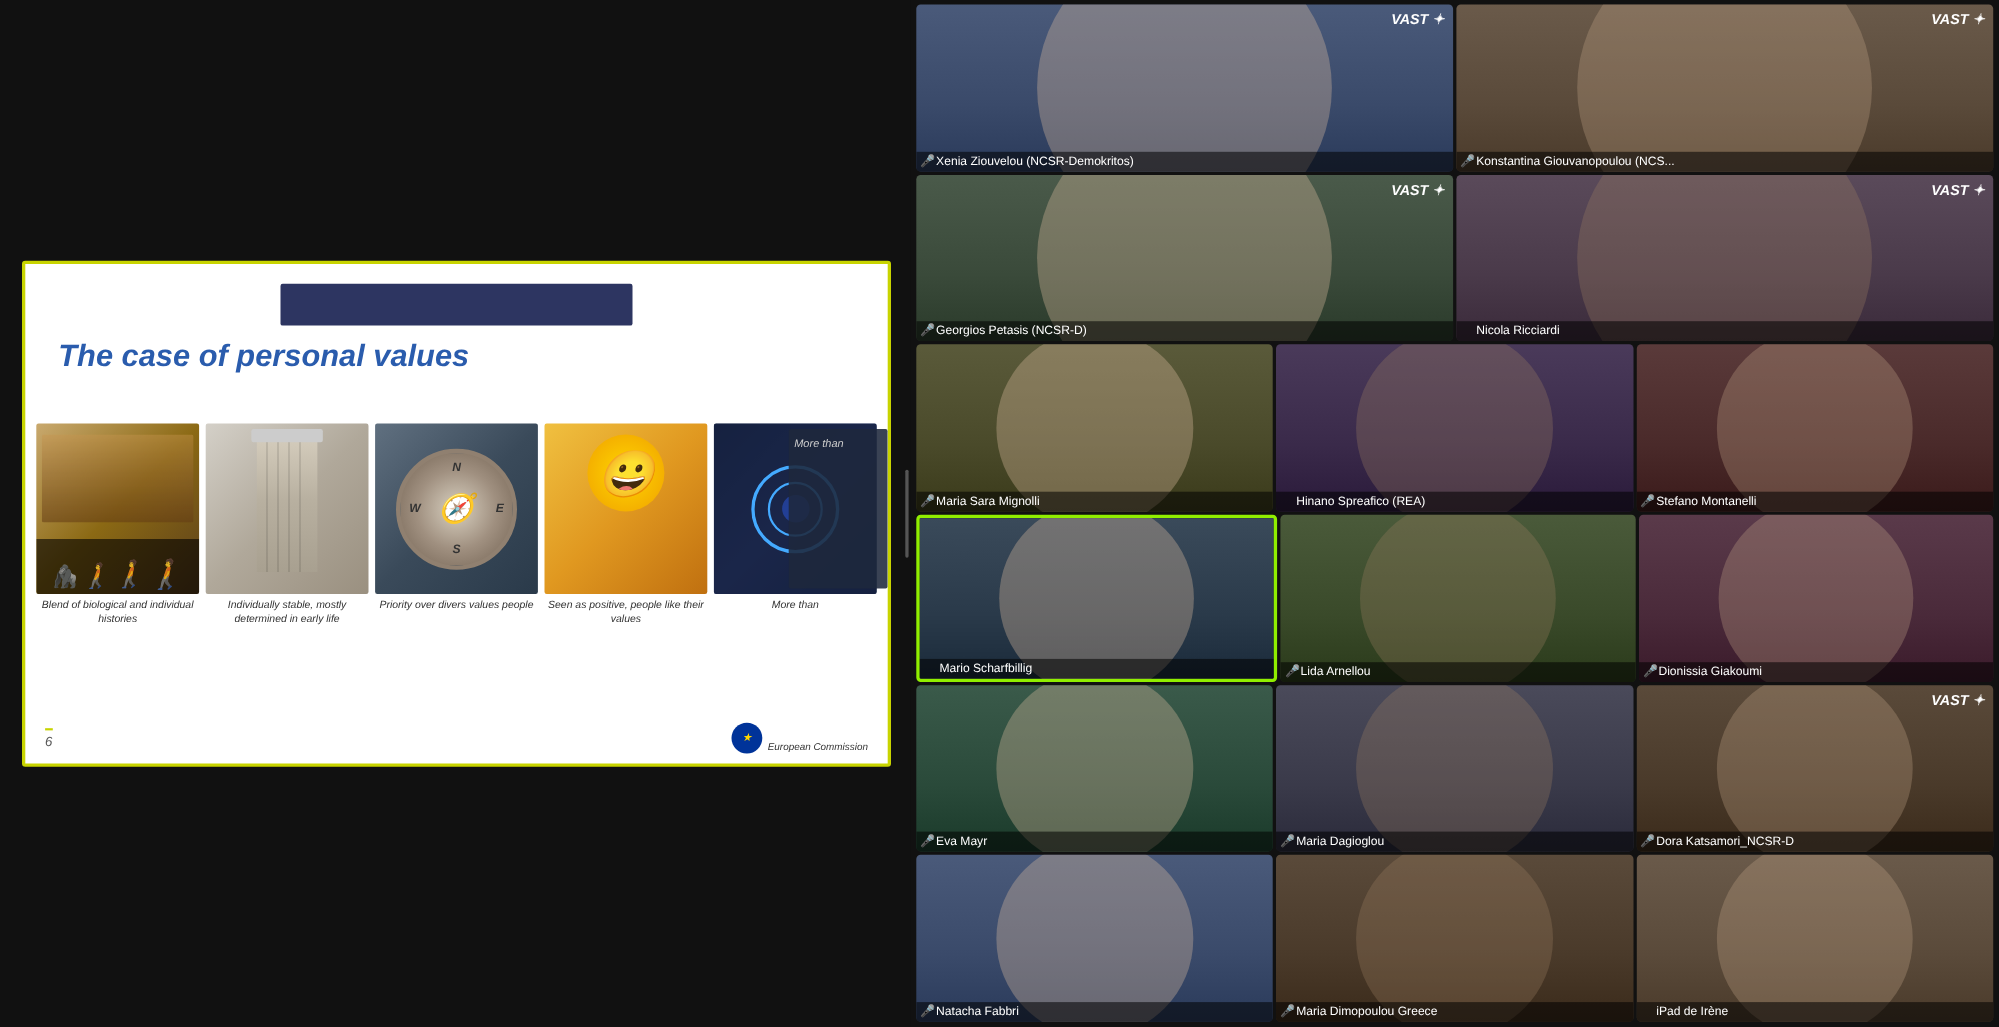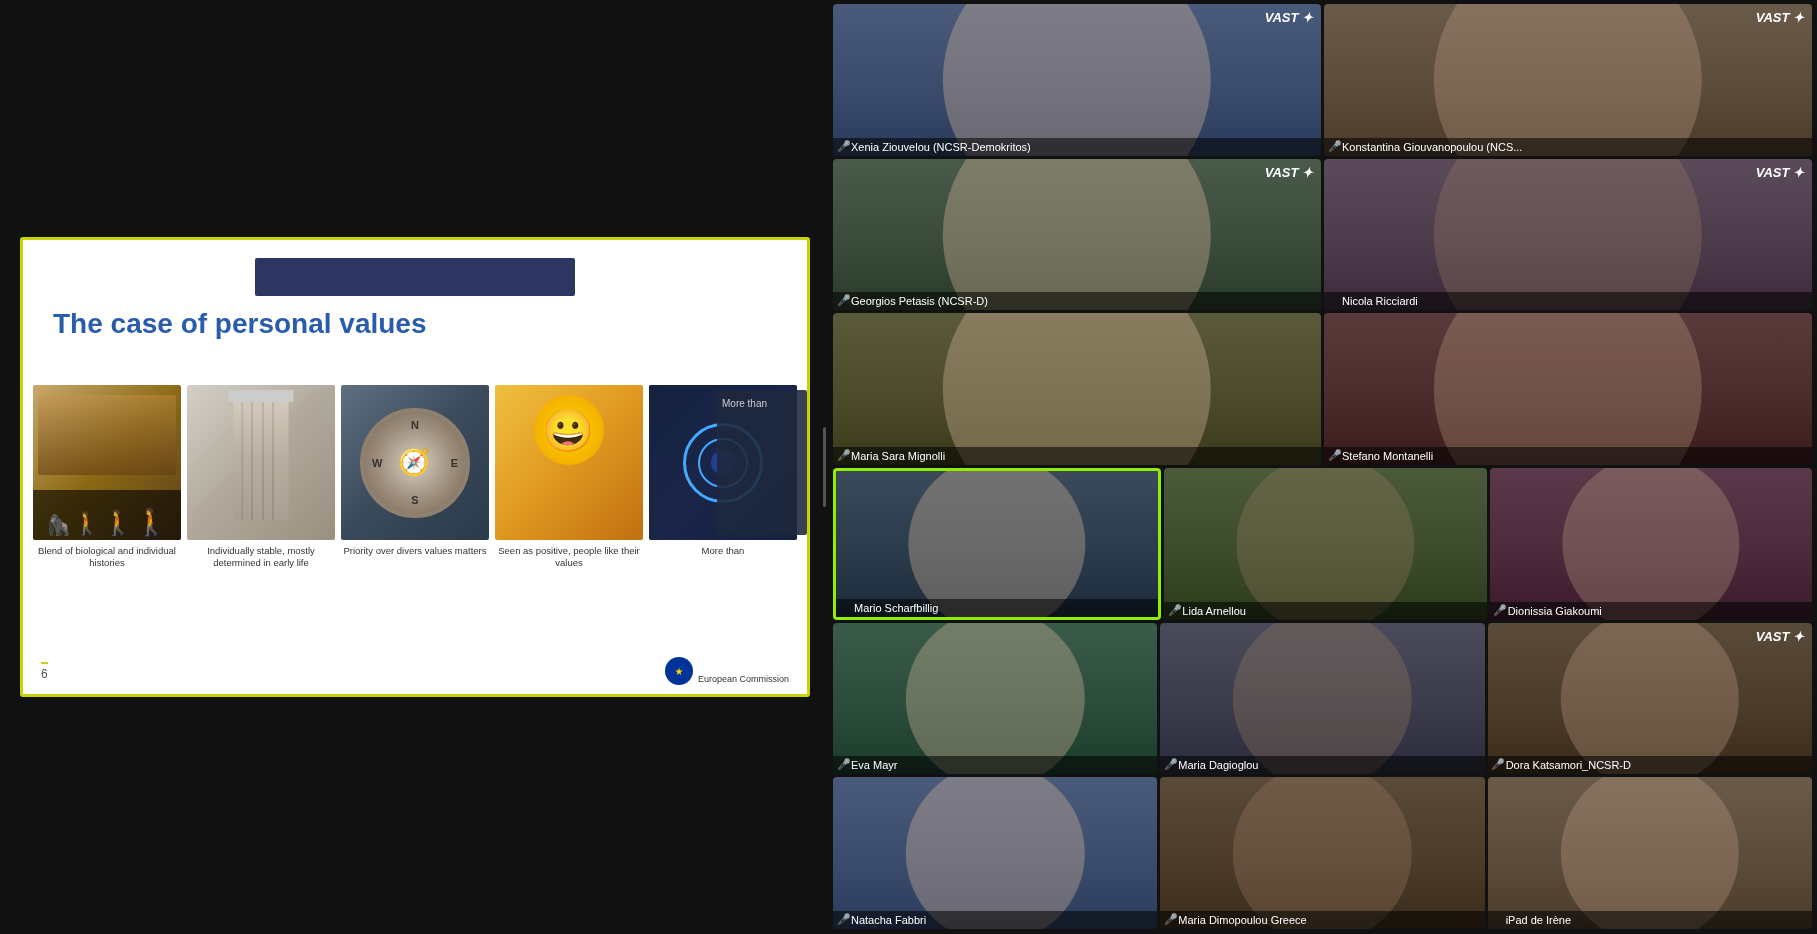--- a/index.html
+++ b/index.html
@@ -24,20 +24,21 @@
     }
 
     
     .slide-area {
       flex: 0 0 810px;
       height: 100%;
       display: flex;
       align-items: center;
       justify-content: center;
       padding: 10px 10px 10px 20px;
+      font-style: italic;
     }
     .slide {
       width: 790px;
       height: 460px;
       background: #fff;
       border: 3px solid #c8d400;
       border-radius: 3px;
       position: relative;
       overflow: hidden;
       display: flex;
@@ -333,21 +334,21 @@
         </div>
       </div>
 
       <div class="slide-dark-box">
         <div style="color:#ccc;font-size:10px;padding:8px 5px;">More than</div>
       </div>
 
       <div class="slide-captions-row">
         <div class="slide-caption">Blend of biological and individual histories</div>
         <div class="slide-caption">Individually stable, mostly determined in early life</div>
-        <div class="slide-caption">Priority over divers values matters</div>
+        <div class="slide-caption">Priority over divers values people</div>
         <div class="slide-caption">Seen as positive, people like their values</div>
         <div class="slide-caption">More than</div>
       </div>
 
       <div class="slide-footer">
         <div class="slide-page-num">6</div>
         <div class="ec-logo-area">
           <div class="ec-logo-circle">★</div>
           <div class="ec-text">European Commission</div>
         </div>
@@ -399,20 +400,26 @@
     </div>
 
     <div class="video-row">
       <div class="video-tile p7">
         <div class="face-sim lighter"></div>
         <div class="participant-name">
           <span style="position:absolute;left:4px;bottom:3px;color:#f66;font-size:11px;">🎤</span>
           <span>Maria Sara Mignolli</span>
         </div>
       </div>
+      <div class="video-tile p8">
+        <div class="face-sim darker"></div>
+        <div class="participant-name">
+          <span>Hinano Spreafico (REA)</span>
+        </div>
+      </div>
       <div class="video-tile p9">
         <div class="face-sim"></div>
         <div class="participant-name">
           <span style="position:absolute;left:4px;bottom:3px;color:#f66;font-size:11px;">🎤</span>
           <span>Stefano Montanelli</span>
         </div>
       </div>
     </div>
 
     <div class="video-row">

